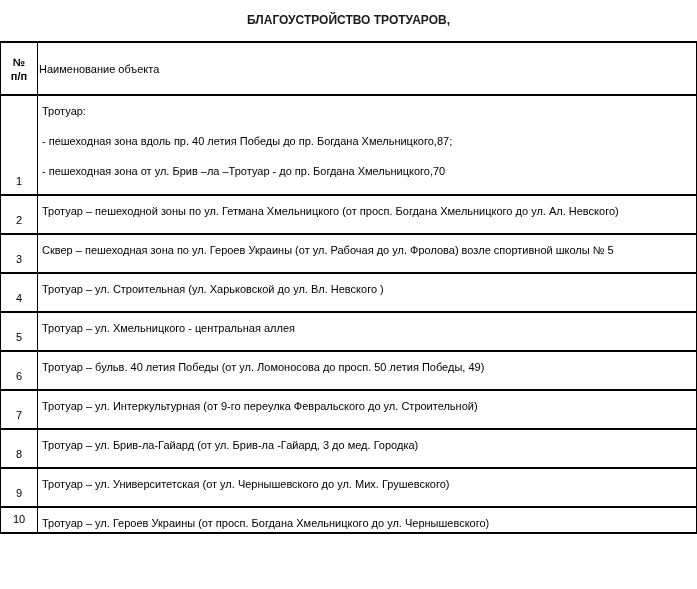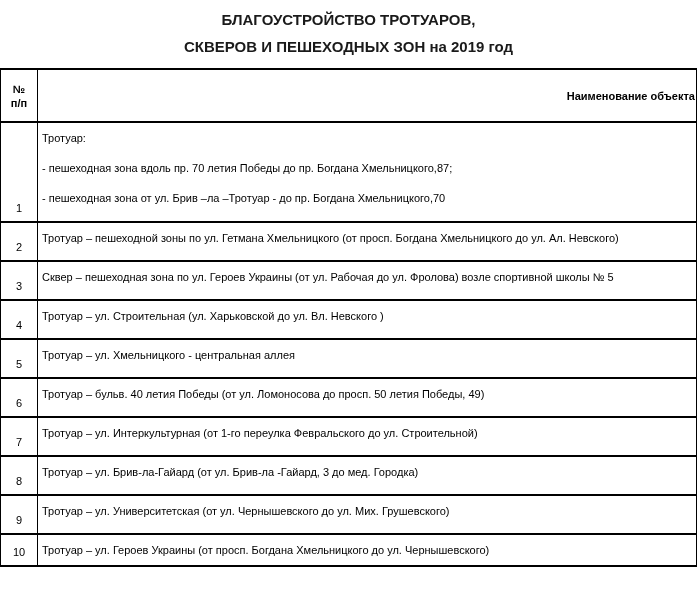--- a/index.html
+++ b/index.html
@@ -10,21 +10,21 @@
   body {
     width: 697px;
     height: 589px;
     overflow: hidden;
     font-family: "Liberation Sans", sans-serif;
     color: #000000;
   }
   .doc-title {
     text-align: center;
     font-weight: bold;
-    font-size: 15px;
+    font-size: 12px;
     color: #1a1a1a;
   }
   .title-line1 { padding-top: 13px; line-height: 14px; }
   .title-line2 { padding-top: 13px; line-height: 14px; }
   table.objects {
     width: 697px;
     margin-top: 14px;
     border-collapse: collapse;
     table-layout: fixed;
   }
@@ -41,71 +41,70 @@
   thead tr { height: 53px; }
   th.num-header {
     white-space: pre-line;
     text-align: center;
     vertical-align: middle;
     font-weight: bold;
     line-height: 14px;
     font-size: 11px;
   }
   th.name-header {
-    text-align: right;
+    text-align: left;
     vertical-align: middle;
-    font-weight: bold;
+    font-weight: normal;
     font-size: 11px;
   }
   tbody tr { height: 39px; }
   tbody tr:first-child { height: 100px; }
   tbody tr:last-child { height: 14px; }
   td.num-cell {
     vertical-align: bottom;
     text-align: center;
     padding: 0 0 7px 0;
     font-size: 11px;
   }
   td.obj-cell {
     vertical-align: top;
-    padding: 8px 6px 8px 4px;
+    padding: 8px 6px 2px 4px;
   }
   p.obj-line {
     margin: 0 0 16px 0;
     line-height: 14px;
     font-size: 11px;
   }
   p.obj-line:last-child { margin-bottom: 0; }
 </style>
 </head>
 <body>
 
 <div class="doc-title">
   <div class="title-line1">БЛАГОУСТРОЙСТВО ТРОТУАРОВ,</div>
-  <div class="title-line2">СКВЕРОВ И ПЕШЕХОДНЫХ ЗОН на 2019 год</div>
 </div>
 
 <table class="objects">
   <colgroup>
     <col class="num-col">
     <col class="name-col">
   </colgroup>
   <thead>
     <tr>
       <th class="num-header">№
 п/п</th>
       <th class="name-header">Наименование объекта</th>
     </tr>
   </thead>
   <tbody>
   <tr>
     <td class="num-cell">1</td>
     <td class="obj-cell">
           <p class="obj-line">Тротуар:</p>
-          <p class="obj-line">- пешеходная зона вдоль пр. 70 летия Победы до пр. Богдана Хмельницкого,87;</p>
+          <p class="obj-line">- пешеходная зона вдоль пр. 40 летия Победы до пр. Богдана Хмельницкого,87;</p>
           <p class="obj-line">- пешеходная зона от ул. Брив –ла –Тротуар - до пр. Богдана Хмельницкого,70</p>
         </td>
   </tr>
 
   <tr>
     <td class="num-cell">2</td>
     <td class="obj-cell">
           <p class="obj-line">Тротуар – пешеходной зоны по ул. Гетмана Хмельницкого (от просп. Богдана Хмельницкого до ул. Ал. Невского)</p>
         </td>
   </tr>
@@ -134,21 +133,21 @@
   <tr>
     <td class="num-cell">6</td>
     <td class="obj-cell">
           <p class="obj-line">Тротуар – бульв. 40 летия Победы (от ул. Ломоносова до просп. 50 летия Победы, 49)</p>
         </td>
   </tr>
 
   <tr>
     <td class="num-cell">7</td>
     <td class="obj-cell">
-          <p class="obj-line">Тротуар – ул. Интеркультурная (от 1-го переулка Февральского до ул. Строительной)</p>
+          <p class="obj-line">Тротуар – ул. Интеркультурная (от 9-го переулка Февральского до ул. Строительной)</p>
         </td>
   </tr>
 
   <tr>
     <td class="num-cell">8</td>
     <td class="obj-cell">
           <p class="obj-line">Тротуар – ул. Брив-ла-Гайард (от ул. Брив-ла -Гайард, 3 до мед. Городка)</p>
         </td>
   </tr>
 

